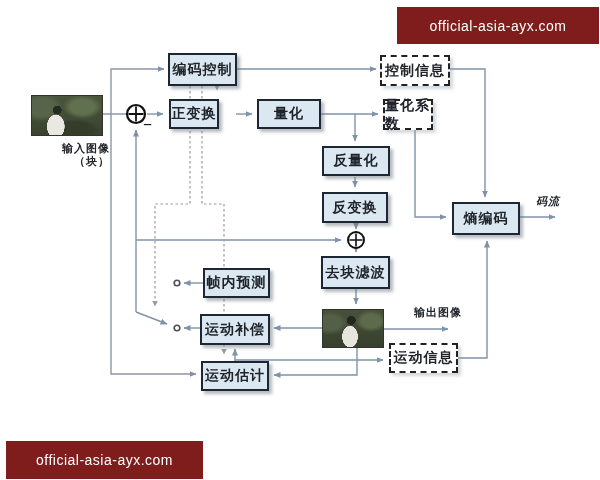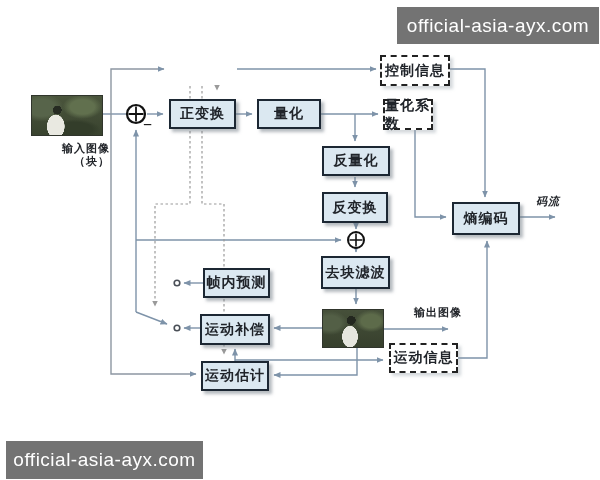--- a/index.html
+++ b/index.html
@@ -21,23 +21,23 @@
       radial-gradient(ellipse 22px 14px at 14% 30%, #57644a 60%, rgba(0,0,0,0)),
       radial-gradient(ellipse 26px 10px at 60% 85%, #333d2a 70%, rgba(0,0,0,0)),
       linear-gradient(180deg,#4a553c,#39432f);}
   #output-photo{left:322px;top:309px;width:62px;height:39px;
     background:
       radial-gradient(circle 4.5px at 47% 28%, #23271f 97%, rgba(0,0,0,0)),
       radial-gradient(ellipse 8px 11px at 45% 72%, #e6e6de 96%, rgba(0,0,0,0)),
       radial-gradient(ellipse 16px 11px at 80% 30%, #5d6b4a 60%, rgba(0,0,0,0)),
       radial-gradient(ellipse 18px 12px at 12% 35%, #535f46 60%, rgba(0,0,0,0)),
       linear-gradient(180deg,#46503a,#37402d);}
-  .banner{position:absolute;z-index:3;background:#737373;color:#fff;
+  .banner{position:absolute;z-index:3;background:#7f1d1d;color:#fff;
           display:flex;align-items:center;justify-content:center;
-          font-family:"Liberation Sans", sans-serif;font-size:19px;letter-spacing:.5px;}
+          font-family:"Liberation Sans", sans-serif;font-size:14px;letter-spacing:.5px;}
   #banner-top{left:397px;top:7px;width:202px;height:37px;}
   #banner-bottom{left:6px;top:441px;width:197px;height:38px;}
 </style>
 </head>
 <body>
 
 <div id="canvas">
 
   <svg id="wires" viewBox="0 0 600 480" xmlns="http://www.w3.org/2000/svg">
     <defs>
@@ -93,21 +93,22 @@
       <circle cx="356" cy="240" r="8" stroke-width="2"></circle>
       <path d="M349.5,240 H362.5 M356,233.5 V246.5" stroke-width="1.6" fill="none"></path>
     </g>
 
     <g stroke="#4a4f57" fill="#fff" stroke-width="1.6">
       <circle cx="177" cy="283" r="2.8"></circle>
       <circle cx="177" cy="328" r="2.8"></circle>
     </g>
   </svg>
 
-  <div class="box" style="left:169px;top:99px;width:67px;height:30px;">正变换</div>
+  <div class="box" style="left:168px;top:53px;width:69px;height:33px;">编码控制</div>
+  <div class="box" style="left:169px;top:99px;width:50px;height:30px;">正变换</div>
   <div class="box dashed" style="left:380px;top:55px;width:70px;height:31px;">控制信息</div>
   <div class="box" style="left:257px;top:99px;width:64px;height:30px;">量化</div>
   <div class="box dashed" style="left:383px;top:99px;width:50px;height:31px;">量化系数</div>
   <div class="box" style="left:322px;top:146px;width:68px;height:30px;text-align:center;">反量化</div>
   <div class="box" style="left:322px;top:192px;width:66px;height:31px;">反变换</div>
   <div class="box" style="left:321px;top:256px;width:69px;height:33px;">去块滤波</div>
   <div class="box" style="left:452px;top:202px;width:68px;height:33px;">熵编码</div>
   <div class="box" style="left:203px;top:268px;width:67px;height:30px;">帧内预测</div>
   <div class="box" style="left:200px;top:314px;width:70px;height:31px;">运动补偿</div>
   <div class="box" style="left:201px;top:361px;width:68px;height:30px;">运动估计</div>

